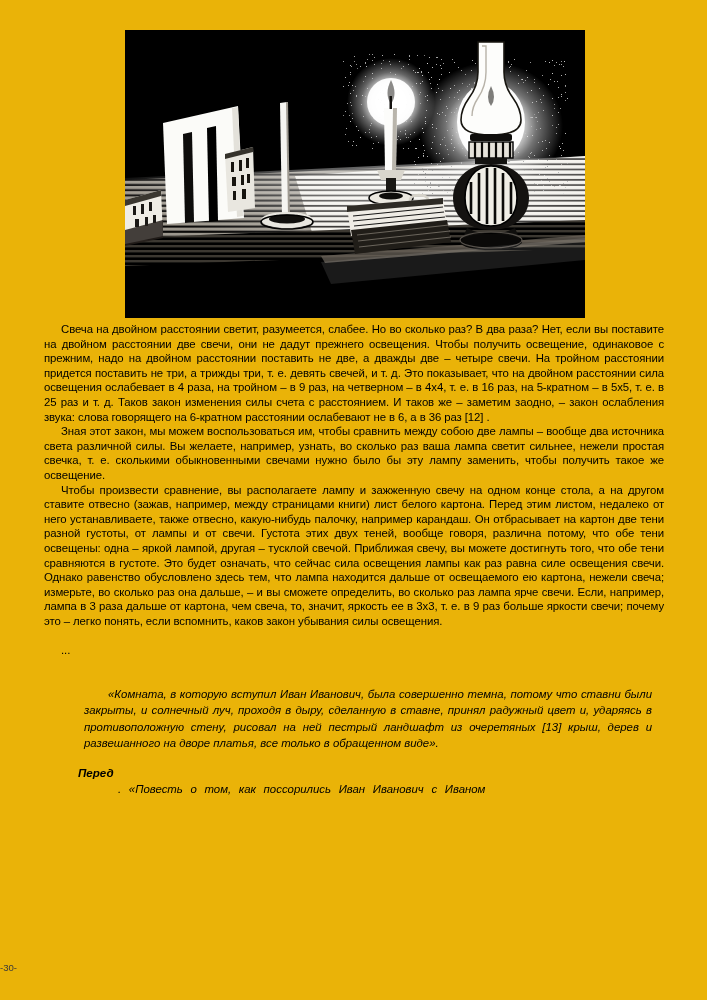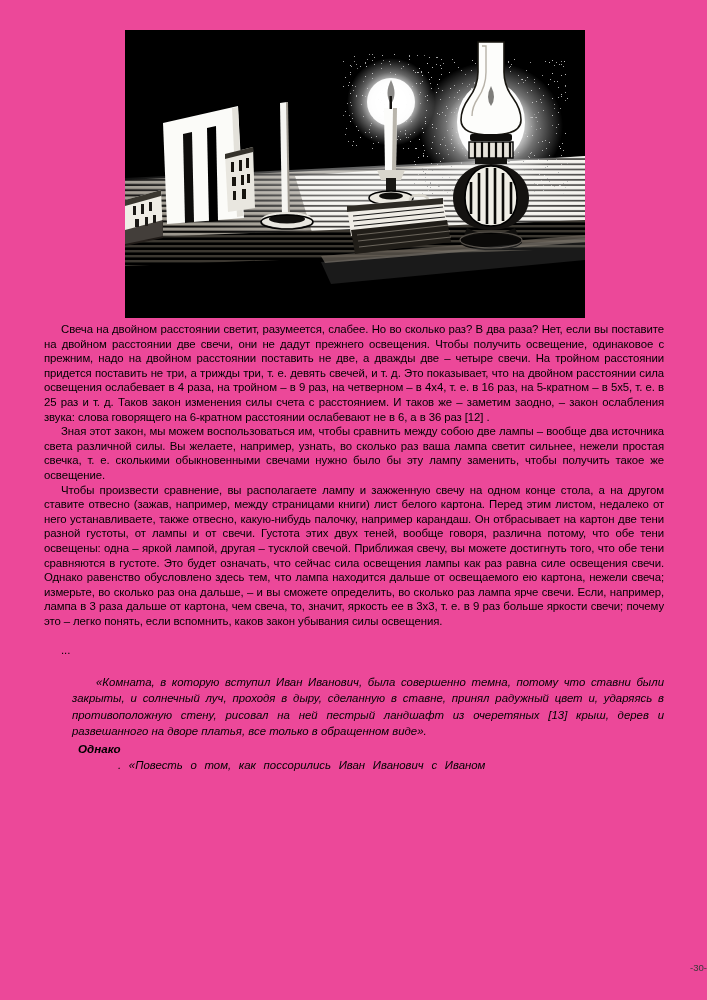--- a/index.html
+++ b/index.html
@@ -15,21 +15,21 @@
     overflow: hidden;
     font-family: "Liberation Sans", sans-serif;
     color: #000000;
   }
 
   .page {
     position: absolute;
     inset: 0;
     width: 707px;
     height: 1000px;
-    background: #ec4899;
+    background: #eab308;
   }
 
   
   .figure-wrap {
     position: absolute;
     left: 125px;
     top: 30px;
     width: 460px;
     height: 288px;
   }
@@ -70,21 +70,21 @@
 
   .quote-block {
     margin: 0;
     padding-left: 28px;
     font-size: 11.4px;
     line-height: 16.4px;
     font-style: italic;
     text-align: justify;
   }
   .quote-block p.quote-para {
-    margin: 0;
+    margin: 12px;
     text-indent: 24px;
     font-style: italic;
   }
   .attrib {
     margin: 0;
     font-style: italic;
     font-weight: bold;
     text-indent: 6px;
     font-size: 11.6px;
     line-height: 17px;
@@ -97,21 +97,21 @@
     text-align: justify;
     word-spacing: 4.5px;
   }
 
   
   .page-number {
     position: absolute;
     left: 0;
     top: 962px;
     width: 707px;
-    text-align: right;
+    text-align: left;
     font-size: 9.6px;
     color: #3a3a3a;
   }
 </style>
 </head>
 <body>
 
 <div class="page">
 
   <div class="figure-wrap">
@@ -324,21 +324,21 @@
   <div class="textblock">
 
     <p class="body">Свеча на двойном расстоянии светит, разумеется, слабее. Но во сколько раз? В два раза? Нет, если вы поставите на двойном расстоянии две свечи, они не дадут прежнего освещения. Чтобы получить освещение, одинаковое с прежним, надо на двойном расстоянии поставить не две, а дважды две – четыре свечи. На тройном расстоянии придется поставить не три, а трижды три, т. е. девять свечей, и т. д. Это показывает, что на двойном расстоянии сила освещения ослабевает в 4 раза, на тройном – в 9 раз, на четверном – в 4х4, т. е. в 16 раз, на 5-кратном – в 5х5, т. е. в 25 раз и т. д. Таков закон изменения силы счета с расстоянием. И таков же – заметим заодно, – закон ослабления звука: слова говорящего на 6-кратном расстоянии ослабевают не в 6, а в 36 раз [12] .</p>
     <p class="body">Зная этот закон, мы можем воспользоваться им, чтобы сравнить между собою две лампы – вообще два источника света различной силы. Вы желаете, например, узнать, во сколько раз ваша лампа светит сильнее, нежели простая свечка, т. е. сколькими обыкновенными свечами нужно было бы эту лампу заменить, чтобы получить такое же освещение.</p>
     <p class="body">Чтобы произвести сравнение, вы располагаете лампу и зажженную свечу на одном конце стола, а на другом ставите отвесно (зажав, например, между страницами книги) лист белого картона. Перед этим листом, недалеко от него устанавливаете, также отвесно, какую-нибудь палочку, например карандаш. Он отбрасывает на картон две тени разной густоты, от лампы и от свечи. Густота этих двух теней, вообще говоря, различна потому, что обе тени освещены: одна – яркой лампой, другая – тусклой свечой. Приближая свечу, вы можете достигнуть того, что обе тени сравняются в густоте. Это будет означать, что сейчас сила освещения лампы как раз равна силе освещения свечи. Однако равенство обусловлено здесь тем, что лампа находится дальше от освещаемого ею картона, нежели свеча; измерьте, во сколько раз она дальше, – и вы сможете определить, во сколько раз лампа ярче свечи. Если, например, лампа в 3 раза дальше от картона, чем свеча, то, значит, яркость ее в 3х3, т. е. в 9 раз больше яркости свечи; почему это – легко понять, если вспомнить, каков закон убывания силы освещения.</p>
 
     <p class="body ellipsis-line">...</p>
 
     <div class="quote-block">
       <p class="quote-para">«Комната, в которую вступил Иван Иванович, была совершенно темна, потому что ставни были закрыты, и солнечный луч, проходя в дыру, сделанную в ставне, принял радужный цвет и, ударяясь в противоположную стену, рисовал на ней пестрый ландшафт из очеретяных [13] крыш, дерев и развешанного на дворе платья, все только в обращенном виде».</p>
-      <p class="attrib">Однако</p>
+      <p class="attrib">Перед</p>
       <p class="attrib-cont">. «Повесть о том, как поссорились Иван Иванович с Иваном</p>
     </div>
 
   </div>
 
   <div class="page-number">-30-</div>
 
 </div>
 
 </body></html>

